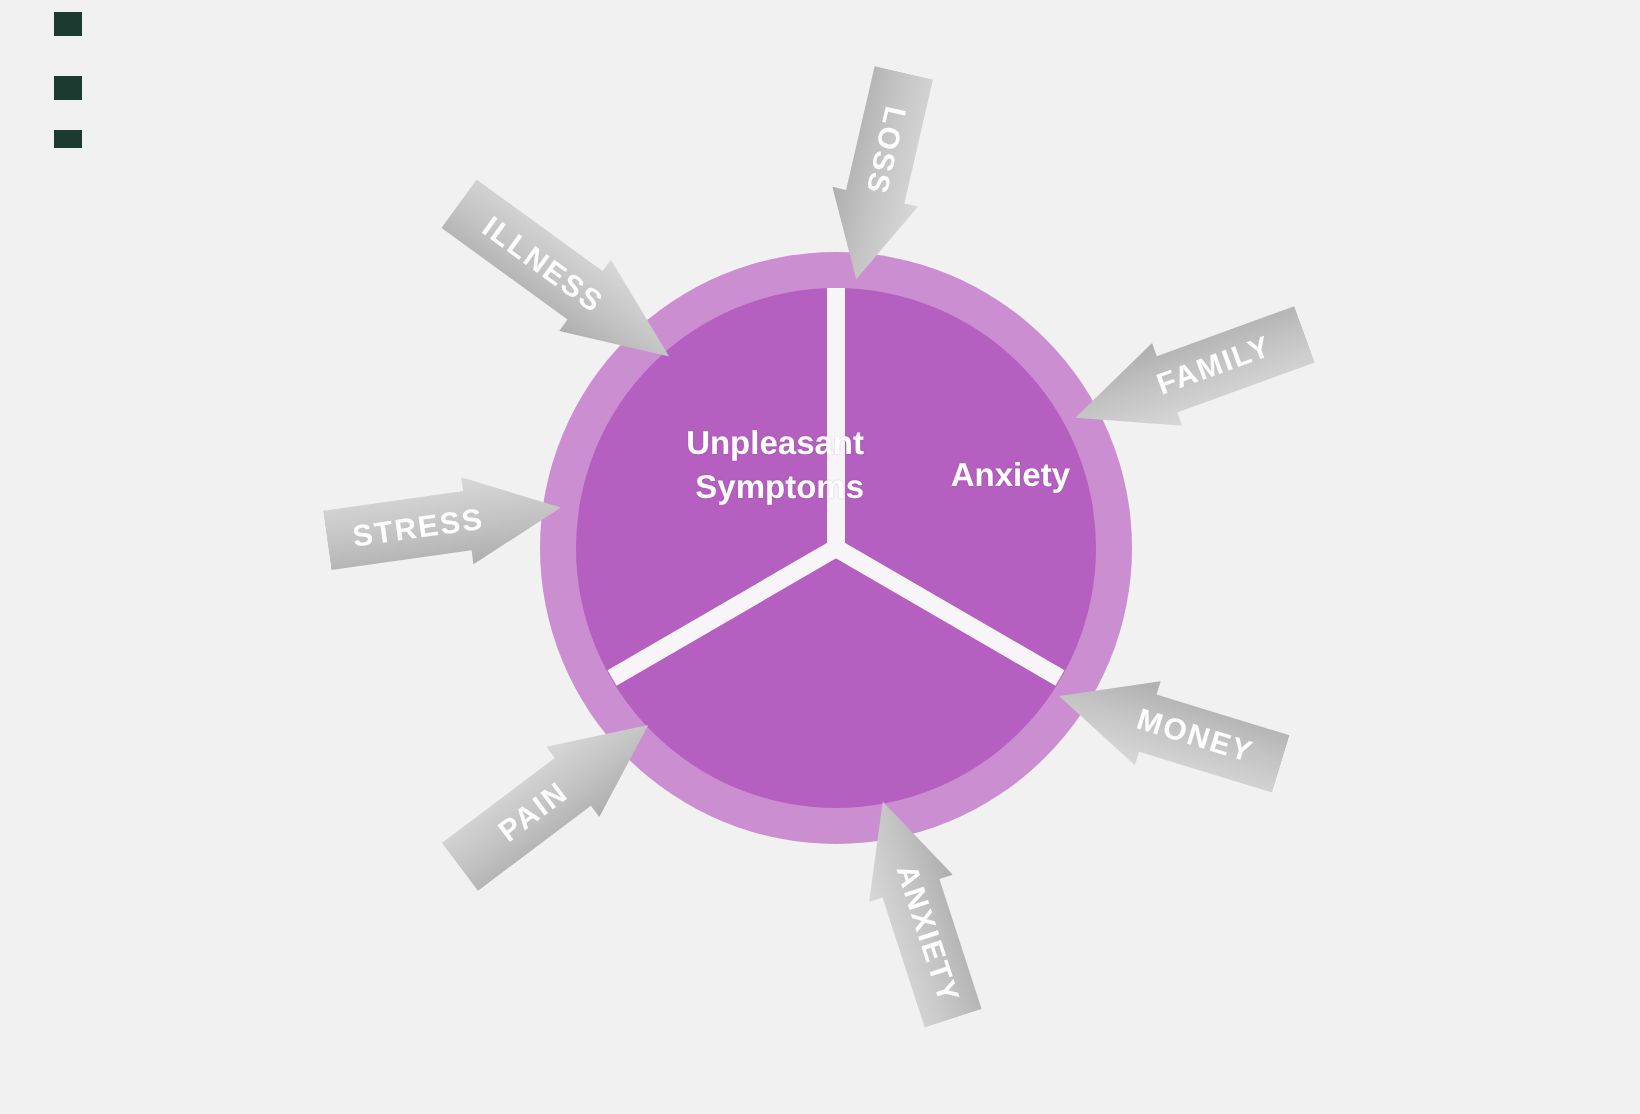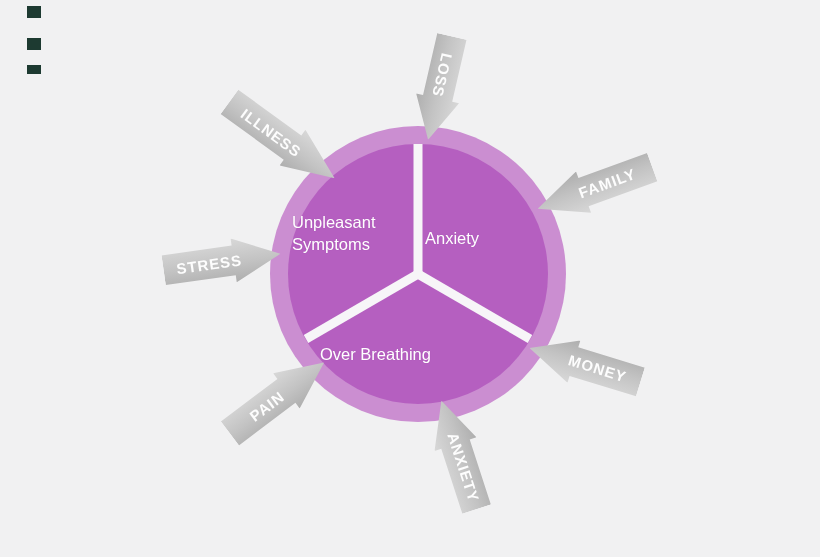--- a/index.html
+++ b/index.html
@@ -17,22 +17,22 @@
   .pie {
     position: absolute;
     left: 0;
     top: 0;
   }
   .segment-label {
     position: absolute;
     color: #ffffff;
     font-size: 16.5px;
     line-height: 1.35;
-    text-align: left;
-    font-weight: 400;
+    text-align: right;
+    font-weight: 700;
     text-shadow: 0 0 1px rgba(120,40,130,0.25);
   }
   .seg-unpleasant { left: 292px; top: 211px; width: 140px; }
   .seg-anxiety    { left: 425px; top: 227px; width: 110px; }
   .seg-over       { left: 320px; top: 343px; width: 200px; }
 
   .arrow {
     position: absolute;
     display: flex;
     align-items: center;
@@ -81,21 +81,20 @@
     <circle cx="418" cy="274" r="130" fill="#b55fc0"></circle>
     <g stroke-width="9">
       <line x1="418" y1="274" x2="418" y2="144" stroke="#f7f5f8"></line>
       <line x1="418" y1="274" x2="530" y2="339" stroke="#f7f5f8"></line>
       <line x1="418" y1="274" x2="306" y2="339" stroke="#f7f5f8"></line>
     </g>
   </svg>
 
   <div class="segment-label seg-unpleasant">Unpleasant Symptoms</div>
   <div class="segment-label seg-anxiety">Anxiety</div>
-  <div class="segment-label seg-over">Over Breathing</div>
 
   <div class="arrow arrow-loss">
     <span class="arrow-label">LOSS</span>
   </div>
 
   <div class="arrow arrow-illness">
     <span class="arrow-label">ILLNESS</span>
   </div>
 
   <div class="arrow arrow-stress">

